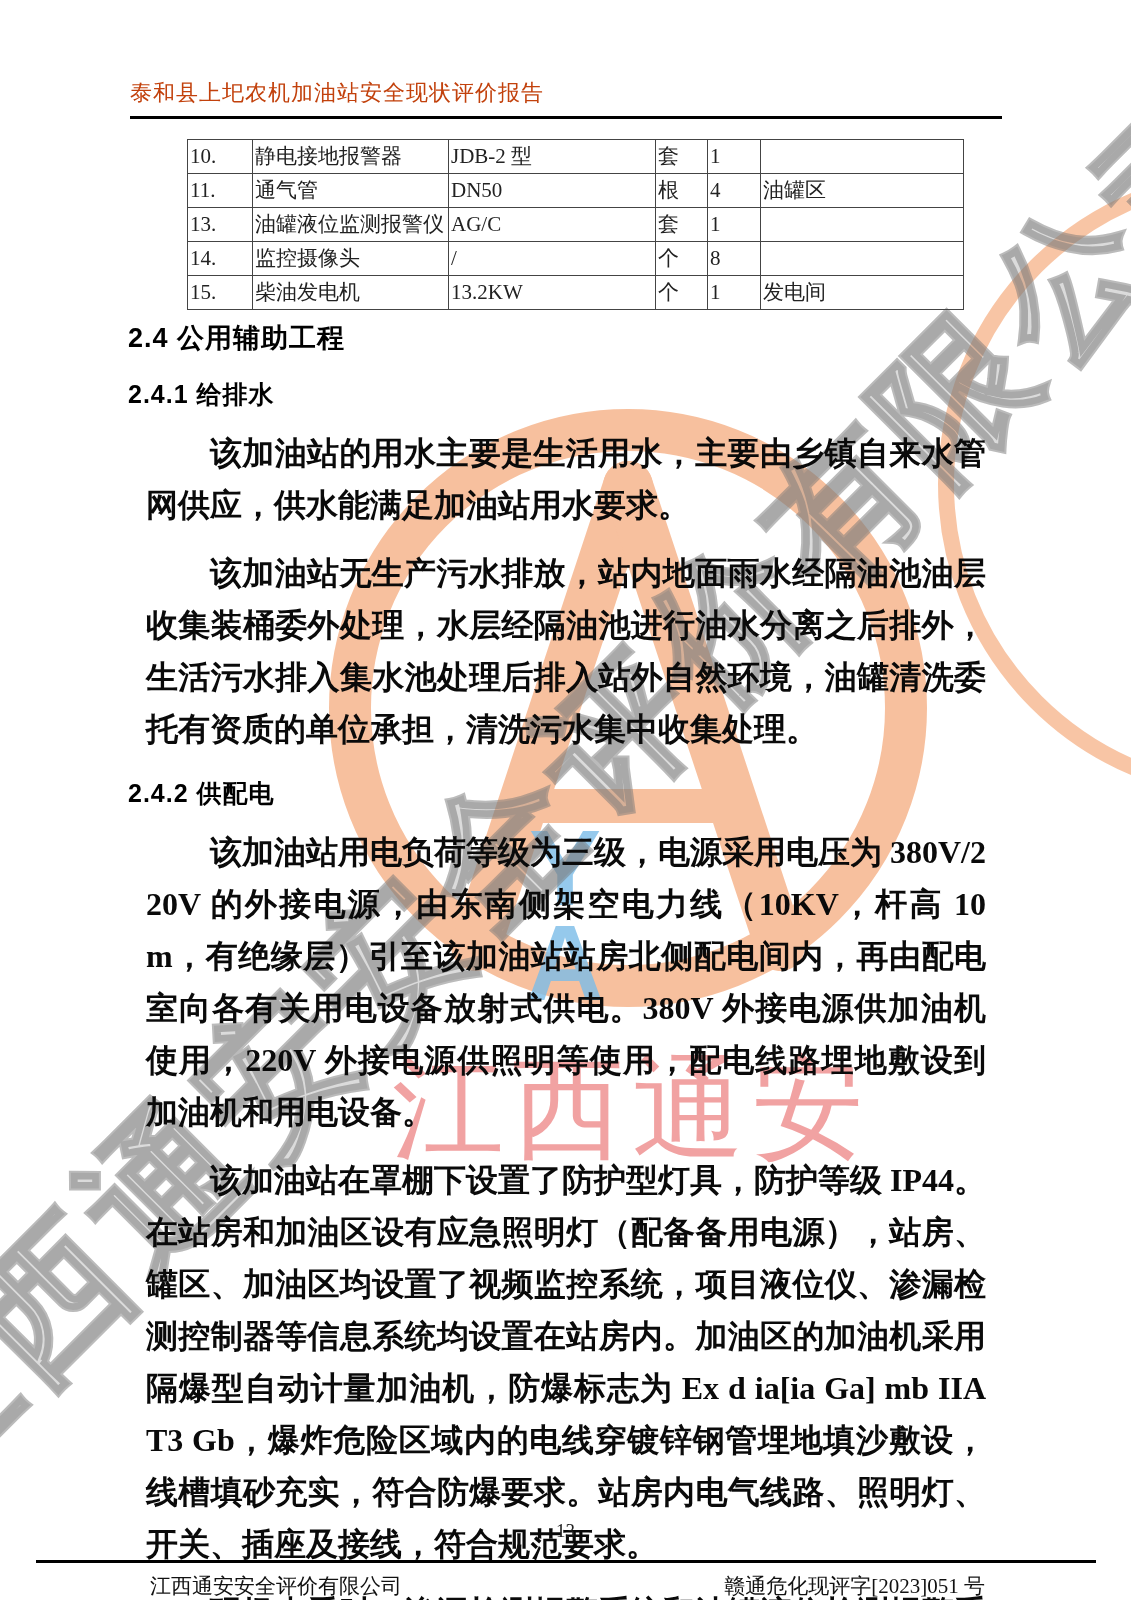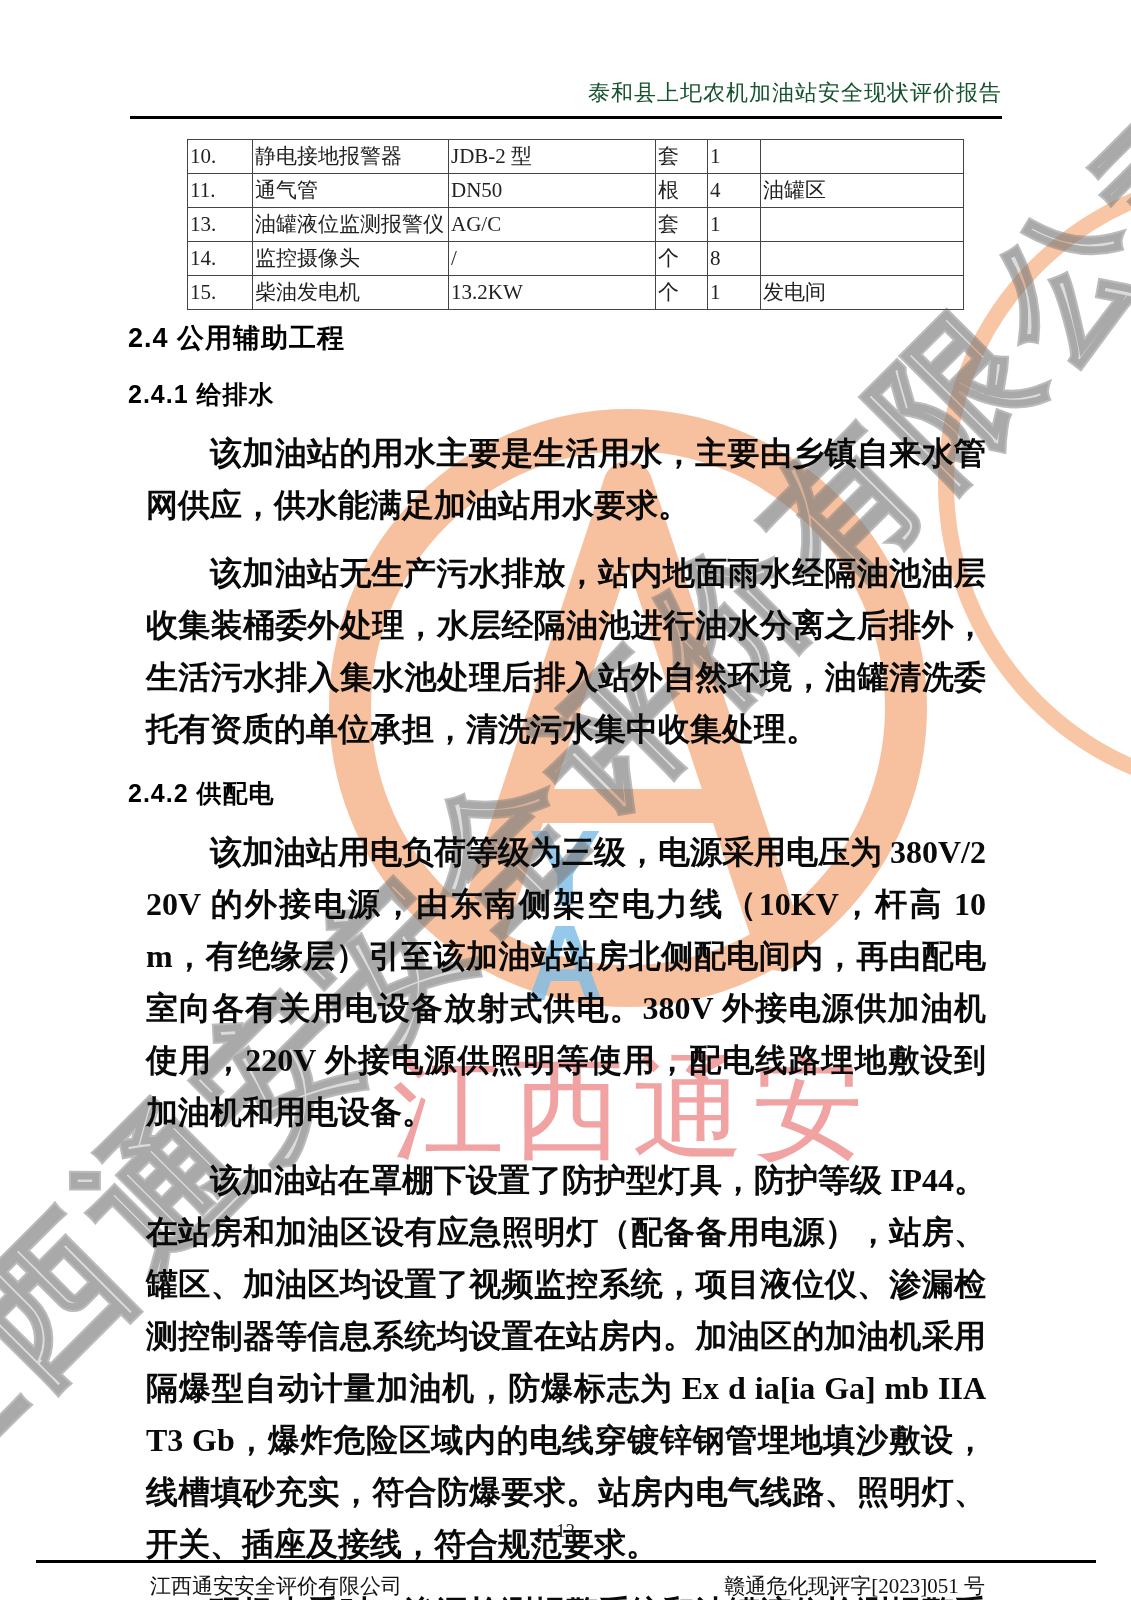--- a/index.html
+++ b/index.html
@@ -36,21 +36,21 @@
   .wm-red{
     left:392px;top:1034px;
     font-family:"Liberation Sans","DejaVu Sans",sans-serif;
     font-size:112px;letter-spacing:8px;
     color:rgba(228,70,70,.5);white-space:nowrap;
   }
   
   .content{position:relative;z-index:1;padding:0 129px 0 130px;}
   .doc-header{padding-top:78px;}
   .doc-header .title{
-    text-align:right;font-size:22px;letter-spacing:1px;color:#14532d;
+    text-align:left;font-size:22px;letter-spacing:1px;color:#c2410c;
   }
   .header-rule{border-top:3px solid #000;margin-top:8px;}
   
   table.equip{
     border-collapse:collapse;table-layout:fixed;
     margin:20px 0 0 57px;width:776px;
     font-size:21px;color:#222;
   }
   table.equip td{
     border:1px solid #444;vertical-align:middle;

